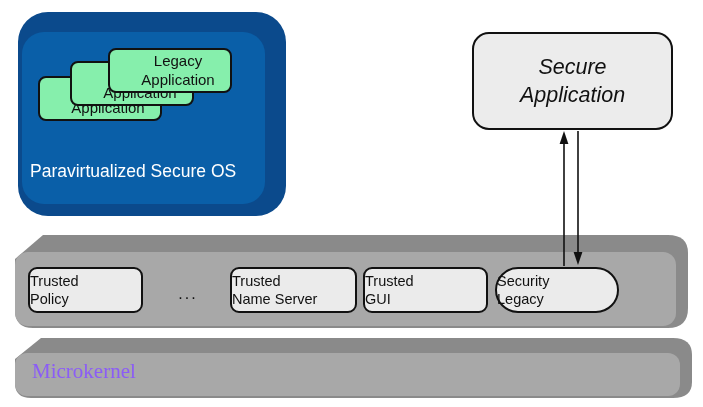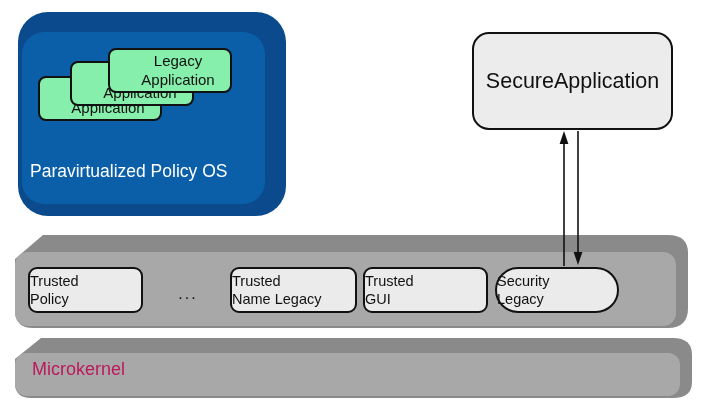--- a/index.html
+++ b/index.html
@@ -17,30 +17,31 @@
   }
   .app-box{
     position:absolute;width:124px;height:45px;background:#86efac;
     border:2px solid #111111;border-radius:8px;display:flex;flex-direction:column;
     align-items:center;justify-content:center;text-align:center;color:#111111;
     font-size:15px;line-height:18.5px;box-sizing:border-box;padding-left:16px;
   }
   .secure-box{
     position:absolute;left:472px;top:32px;width:201px;height:98px;
     background:#ececec;border:2px solid #111111;border-radius:17px;
-    display:flex;flex-direction:row;align-items:center;justify-content:center;
+    display:flex;flex-direction:column;align-items:center;justify-content:center;
     text-align:center;color:#111111;font-size:21.5px;line-height:28px;
     box-sizing:border-box;
+    font-style:italic;
   }
   .os-title{
     position:absolute;left:30px;top:160px;width:252px;
     color:#ffffff;font-size:17.5px;line-height:22px;white-space:nowrap;
   }
   .mk-label{
-    position:absolute;left:32px;top:359px;color:#be185d;font-size:18px;
+    position:absolute;left:32px;top:359px;color:#8b5cf6;font-size:21px;font-family:Liberation Serif, serif;
   }
   .ellipsis{
     position:absolute;left:160px;top:285px;width:56px;text-align:center;
     color:#111111;font-size:16px;letter-spacing:2px;
   }
   svg{display:block;}
 </style>
 </head>
 <body>
 
@@ -57,42 +58,42 @@
   </div>
   <div class="app-box" style="left:70px;top:61px;z-index:2;">
     <span>Legacy</span>
     <span>Application</span>
   </div>
   <div class="app-box" style="left:108px;top:48px;z-index:3;">
     <span>Legacy</span>
     <span>Application</span>
   </div>
 
-  <div class="os-title">Paravirtualized Policy OS</div>
+  <div class="os-title">Paravirtualized Secure OS</div>
 
   <div class="secure-box">
     <span>Secure</span>
     <span>Application</span>
   </div>
 
   <svg class="abs" style="left:15px;top:235px;" width="673" height="93" viewBox="0 0 673 93">
     <path d="M 28 0 H 653 Q 673 0 673 18 V 73 Q 673 93 653 93 H 18 Q 0 93 0 75 V 24 Z" fill="#8a8a8a"></path>
     <rect x="0" y="17" width="661" height="74" rx="13" fill="#a8a8a8"></rect>
   </svg>
 
   <div class="node" style="left:28px;top:267px;width:115px;height:46px;">
     <span>Trusted</span>
     <span>Policy</span>
   </div>
 
   <div class="ellipsis">...</div>
 
   <div class="node" style="left:230px;top:267px;width:127px;height:46px;">
     <span>Trusted</span>
-    <span>Name Legacy</span>
+    <span>Name Server</span>
   </div>
 
   <div class="node" style="left:363px;top:267px;width:125px;height:46px;">
     <span>Trusted</span>
     <span>GUI</span>
   </div>
 
   <div class="node" style="left:495px;top:267px;width:124px;height:46px;border-radius:23px;">
     <span>Security</span>
     <span>Legacy</span>

